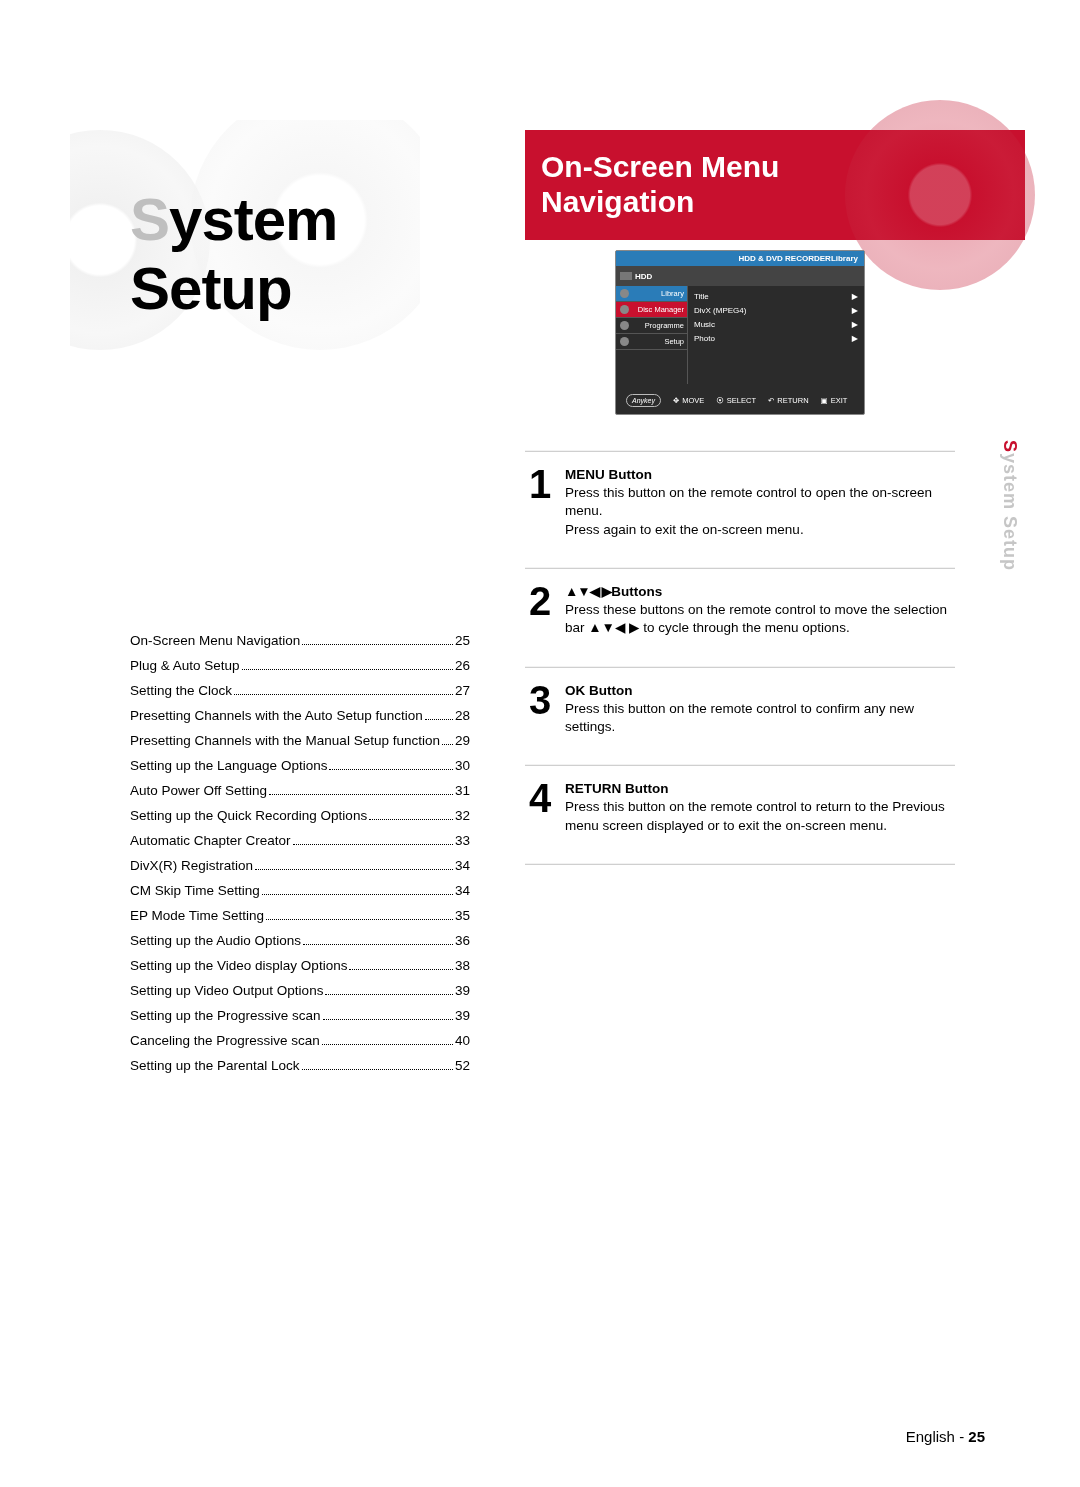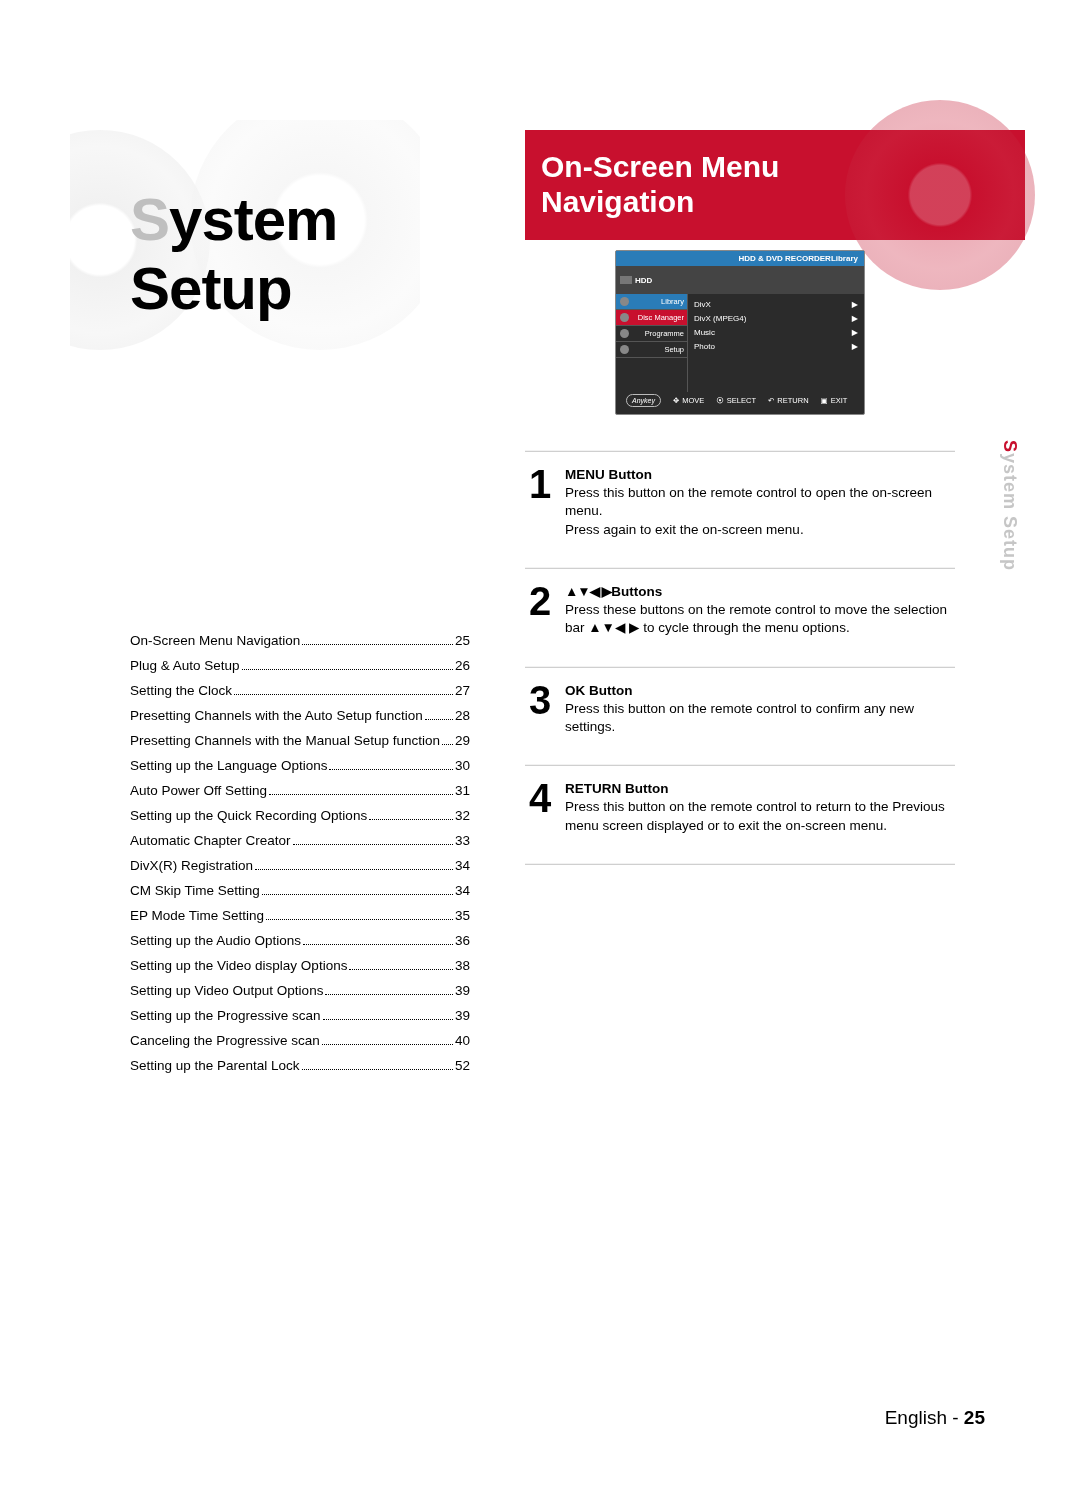--- a/index.html
+++ b/index.html
@@ -122,21 +122,21 @@
     background: #2a7cb8;
     height: 15px;
     display: flex;
     justify-content: flex-end;
     align-items: center;
     padding: 0 6px;
     font-size: 8px;
     font-weight: bold;
   }
   .ms-sub {
-    height: 28px;
+    height: 20px;
     background: #444;
     display: flex;
     align-items: center;
     font-size: 8px;
     font-weight: bold;
     padding-left: 4px;
   }
   .ms-sub .hdd-ic {
     width: 12px; height: 8px; background: #777; margin-right: 3px;
   }
@@ -208,23 +208,23 @@
     top: 440px;
     writing-mode: vertical-rl;
     font-size: 18px;
     font-weight: bold;
     color: #c6c6c6;
     letter-spacing: 1px;
   }
   .side-tab .accent { color: #c8102e; }
   .footer {
     position: absolute;
-    bottom: 58px;
+    bottom: 42px;
     right: 95px;
-    font-size: 19px;
+    font-size: 15px;
   }
   .footer b { font-weight: bold; }
   .arrow-glyphs { letter-spacing: -1px; }
 </style>
 </head>
 <body>
 
 <div class="page">
   <div class="left-col">
     <div class="title-decor">
@@ -363,21 +363,21 @@
               <span class="ic"></span>
               <span>Programme</span>
             </div>
           <div class="ms-side-item">
               <span class="ic"></span>
               <span>Setup</span>
             </div>
         </div>
         <div class="ms-main">
           <div class="ms-row">
-              <span>DivX</span>
+              <span>Title</span>
               <span class="arr">▶</span>
             </div>
           <div class="ms-row">
               <span>DivX (MPEG4)</span>
               <span class="arr">▶</span>
             </div>
           <div class="ms-row">
               <span>Music</span>
               <span class="arr">▶</span>
             </div>

